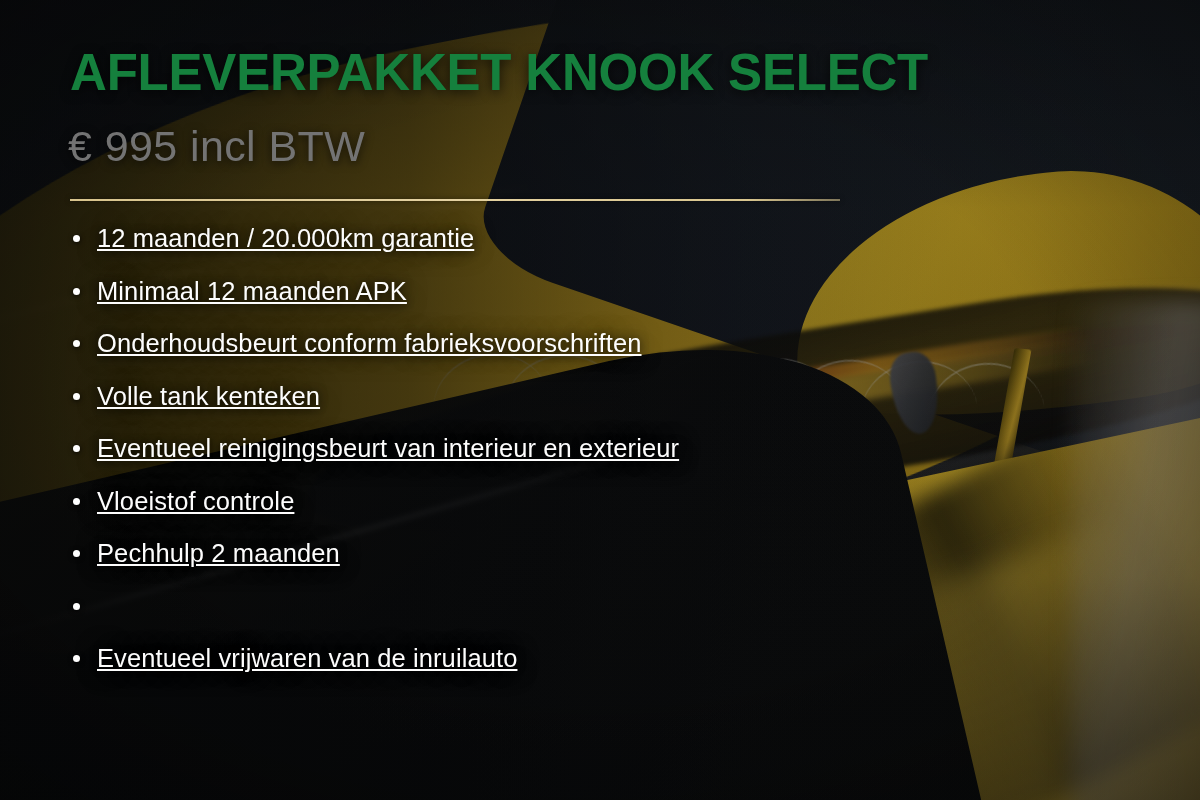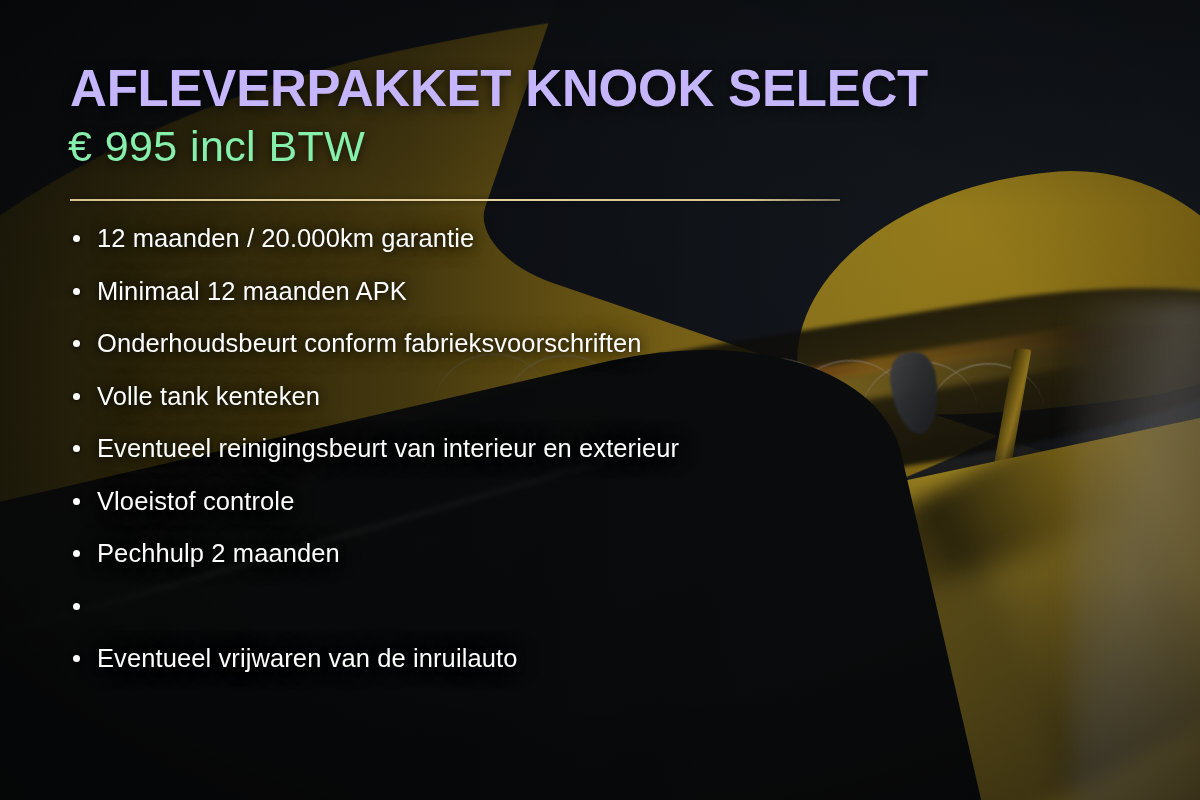--- a/index.html
+++ b/index.html
@@ -249,34 +249,33 @@
     background: radial-gradient(ellipse 92% 88% at 50% 48%, rgba(0,0,0,0) 40%, rgba(0,0,0,.48) 100%);
   }
 
   
   .content { position: absolute; inset: 0; padding: 0; }
 
   .headline {
     position: absolute;
     left: 70px; top: 45px;
     width: 1060px;
-    color: #c4b5fd;
+    color: #15803d;
     font-size: 51px;
     font-weight: 700;
     letter-spacing: -0.2px;
     line-height: 1.08;
     white-space: nowrap;
     text-shadow: 0 2px 12px rgba(0,0,0,.72);
-    margin-top: 16px;
   }
 
   .price {
     position: absolute;
     left: 68px; top: 123px;
-    color: #86efac;
+    color: #737373;
     font-size: 43px;
     font-weight: 300;
     letter-spacing: 0.4px;
     line-height: 1.1;
     white-space: nowrap;
     text-shadow: 0 2px 10px rgba(0,0,0,.72);
   }
 
   .divider {
     position: absolute;
@@ -298,20 +297,21 @@
     display: block;
     height: 52.5px;
     padding-left: 27px;
     color: #fdfdfd;
     font-size: 25.5px;
     font-weight: 400;
     letter-spacing: 0.1px;
     line-height: 36px;
     white-space: nowrap;
     text-shadow: 0 1px 9px rgba(0,0,0,.82), 0 0 22px rgba(0,0,0,.6);
+    text-decoration: underline;
   }
 
   .feature-item .dot {
     position: absolute;
     left: 3px; top: 15px;
     width: 7px; height: 7px;
     border-radius: 50%;
     background: #ffffff;
     box-shadow: 0 1px 5px rgba(0,0,0,.8);
   }

